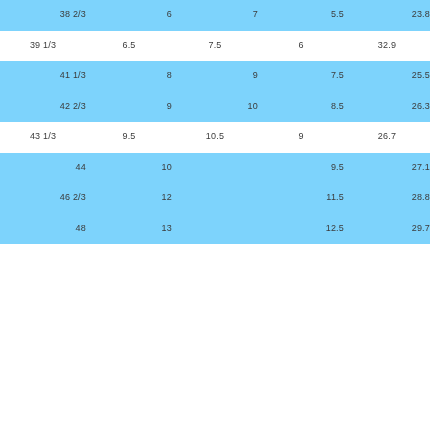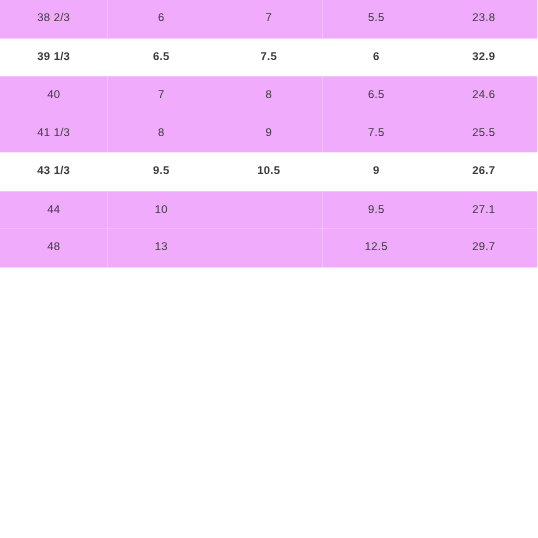--- a/index.html
+++ b/index.html
@@ -24,25 +24,25 @@
   #size-table td {
     text-align: center;
     vertical-align: middle;
     font-size: 9px;
     color: #3b3b3b;
     padding: 0;
     line-height: 1.1;
     letter-spacing: 0.2px;
   }
   #size-table tr.row-alt td {
-    background: #f0abfc;
+    background: #7dd3fc;
+    text-align: right;
   }
   #size-table tr.row-plain td {
     background: #ffffff;
-    font-weight: bold;
   }
   #size-table col.c0 { width: 86px; }
   #size-table col.c1 { width: 86px; }
   #size-table col.c2 { width: 86px; }
   #size-table col.c3 { width: 86px; }
   #size-table col.c4 { width: 86px; }
 </style>
 </head>
 <body>
 
@@ -63,48 +63,55 @@
         <td>23.8</td>
       </tr>
       <tr class="row-plain">
         <td>39 1/3</td>
         <td>6.5</td>
         <td>7.5</td>
         <td>6</td>
         <td>32.9</td>
       </tr>
       <tr class="row-alt">
-        <td>40</td>
-        <td>7</td>
-        <td>8</td>
-        <td>6.5</td>
-        <td>24.6</td>
-      </tr>
-      <tr class="row-alt">
         <td>41 1/3</td>
         <td>8</td>
         <td>9</td>
         <td>7.5</td>
         <td>25.5</td>
+      </tr>
+      <tr class="row-alt">
+        <td>42 2/3</td>
+        <td>9</td>
+        <td>10</td>
+        <td>8.5</td>
+        <td>26.3</td>
       </tr>
       <tr class="row-plain">
         <td>43 1/3</td>
         <td>9.5</td>
         <td>10.5</td>
         <td>9</td>
         <td>26.7</td>
       </tr>
       <tr class="row-alt">
         <td>44</td>
         <td>10</td>
         <td></td>
         <td>9.5</td>
         <td>27.1</td>
       </tr>
       <tr class="row-alt">
+        <td>46 2/3</td>
+        <td>12</td>
+        <td></td>
+        <td>11.5</td>
+        <td>28.8</td>
+      </tr>
+      <tr class="row-alt">
         <td>48</td>
         <td>13</td>
         <td></td>
         <td>12.5</td>
         <td>29.7</td>
       </tr>
     </tbody>
 </table>
 
 </body></html>

